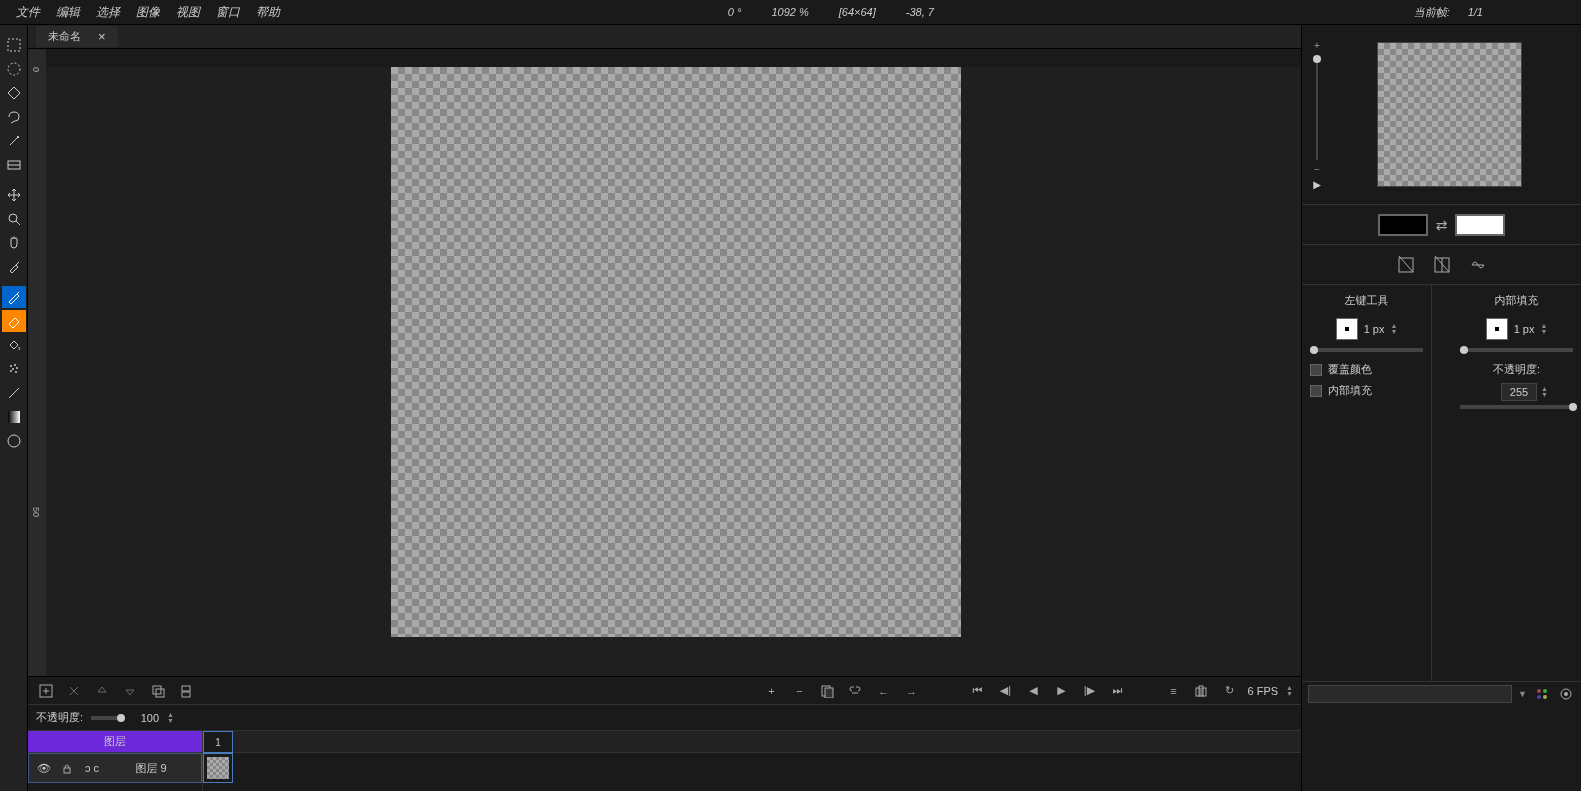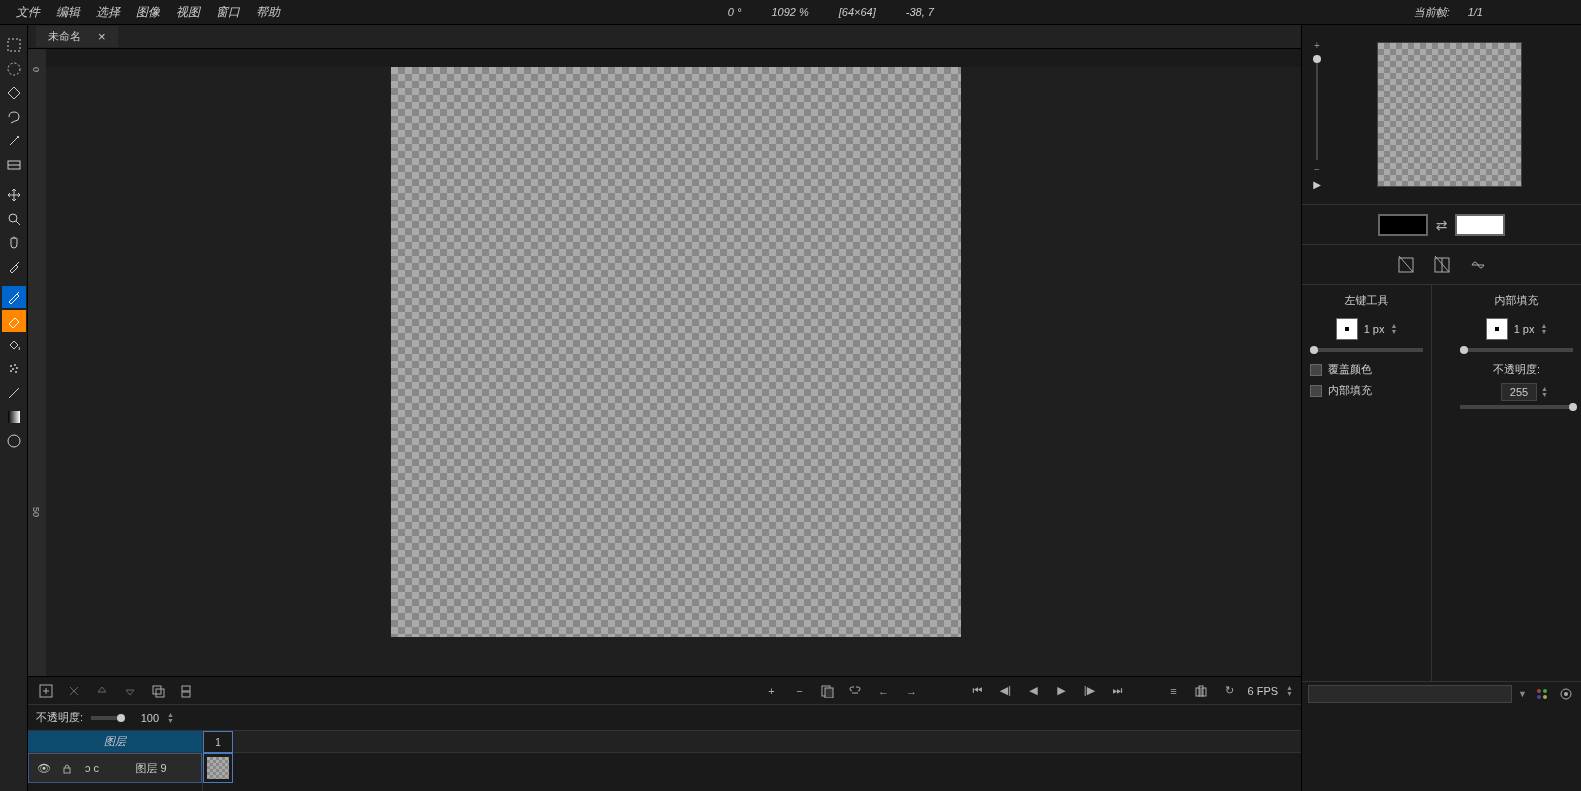--- a/index.html
+++ b/index.html
@@ -46,21 +46,21 @@
 .layer-toolbar .right-section { margin-left: auto; display: flex; align-items: center; gap: 8px; }
 
 .opacity-row { height: 26px; display: flex; align-items: center; padding: 0 8px; gap: 8px; border-bottom: 1px solid #333; }
 .opacity-row .slider { width: 30px; height: 4px; background: #444; position: relative; }
 .opacity-row .slider .knob { width: 8px; height: 8px; background: #ccc; border-radius: 50%; position: absolute; right: -4px; top: -2px; }
 .opacity-row input { width: 30px; background: transparent; border: none; color: #ccc; text-align: right; font-size: 11px; }
 .spinner { display: inline-flex; flex-direction: column; font-size: 7px; color: #888; line-height: 6px; cursor: pointer; }
 
 .layers-area { display: flex; height: 60px; }
 .layer-label-col { width: 175px; border-right: 1px solid #333; }
-.layer-header { height: 22px; display: flex; align-items: center; justify-content: center; background: #0c4a6e; border-bottom: 1px solid #333; font-size: 11px; font-style: italic; }
+.layer-header { height: 22px; display: flex; align-items: center; justify-content: center; background: #6d28d9; border-bottom: 1px solid #333; font-size: 11px; }
 .layer-row { height: 30px; display: flex; align-items: center; padding: 0 8px; gap: 10px; background: #2a2a2a; border:1px solid #3a5a8a; font-size: 11px; }
 .layer-row .vis-icon, .layer-row .lock-icon { width: 14px; text-align: center; }
 .layer-row .layer-name { flex: 1; text-align: center; }
 
 .frames-col { flex: 1; }
 .frames-header { height: 22px; display: flex; background: #222; border-bottom: 1px solid #333; }
 .frame-num { width: 30px; height: 22px; display: flex; align-items: center; justify-content: center; border: 1px solid #4a7abf; background: #1a1a1a; font-size: 10px; }
 .frame-cell { width: 30px; height: 30px; border: 1px solid #4a7abf; display: flex; align-items: center; justify-content: center; }
 .frame-thumb { width: 22px; height: 22px;
   background-image: linear-gradient(45deg, #888 25%, transparent 25%), linear-gradient(-45deg, #888 25%, transparent 25%), linear-gradient(45deg, transparent 75%, #888 75%), linear-gradient(-45deg, transparent 75%, #888 75%);

